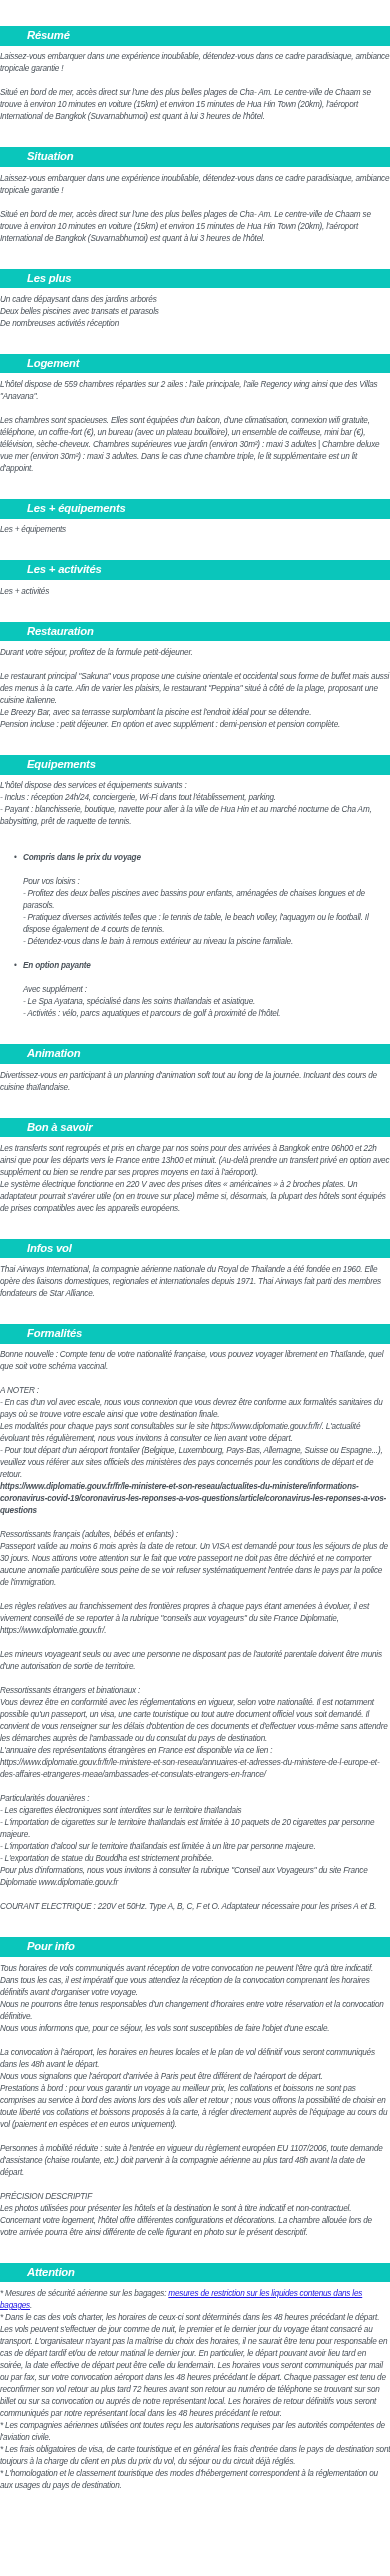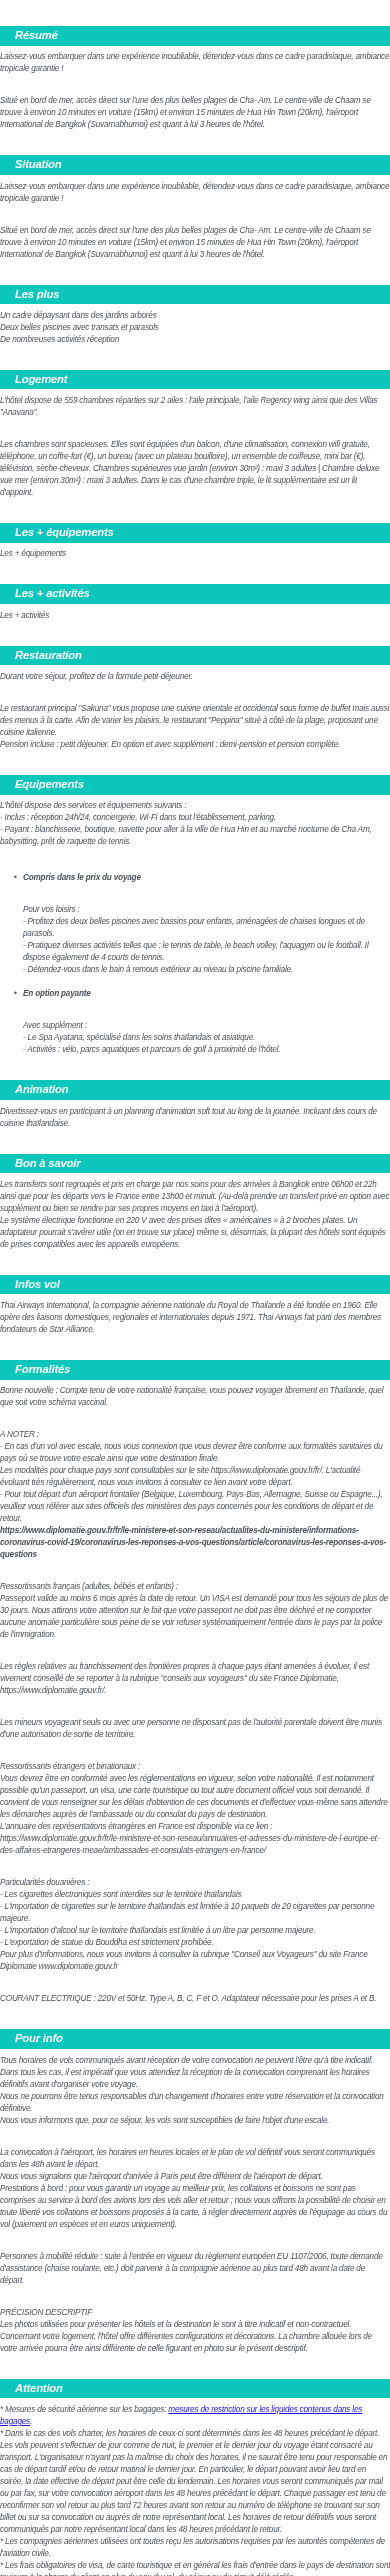--- a/index.html
+++ b/index.html
@@ -16,33 +16,33 @@
   .page { padding-top: 26px; width: 391px; }
   .sec { margin: 0; }
   .hdr {
     background: #0AC6BB;
     color: #ffffff;
     font-weight: bold;
     font-style: italic;
     font-size: 11.3px;
     height: 19.6px;
     line-height: 19.6px;
-    padding-left: 15px;
+    padding-left: 27px;
     box-sizing: border-box;
     letter-spacing: -0.2px;
     margin: 0 0 5.7px 0;
   }
   .body {
     font-size: 8.2px;
     line-height: 12px;
     letter-spacing: -0.2px;
     margin: 0 0 24px 0;
   }
   .blk { margin: 0; }
-  .gap { margin-top: 20px; }
+  .gap { margin-top: 12px; }
   .b { font-weight: bold; font-style: italic; }
   .u { }
   .url { overflow-wrap: anywhere; }
   a.lnk { color: #1C13E4; text-decoration: underline; font-style: italic; cursor: pointer; }
   ul.bullets { margin: 0; padding: 0; list-style: none; }
   ul.bullets li { position: relative; padding-left: 23px; }
   ul.bullets li + li { margin-top: 12px; }
   .dot { position: absolute; left: 14px; top: 0; font-style: normal; }
 </style>
 </head>
@@ -95,20 +95,21 @@
     <div class="body">
       <p class="blk">Les + activités</p>
     </div>
   </section>
 
   <section class="sec">
     <div class="hdr">Restauration</div>
     <div class="body">
       <p class="blk">Durant votre séjour, profitez de la formule petit-déjeuner.</p>
       <p class="blk gap">Le restaurant principal "Sakuna" vous propose une cuisine orientale et occidental sous forme de buffet mais aussi des menus à la carte. Afin de varier les plaisirs, le restaurant "Peppina" situé à côté de la plage, proposant une cuisine italienne.</p>
+      <p class="blk">Le Breezy Bar, avec sa terrasse surplombant la piscine est l'endroit idéal pour se détendre.</p>
       <p class="blk">Pension incluse : petit déjeuner. En option et avec supplément : demi-pension et pension complète.</p>
     </div>
   </section>
 
   <section class="sec">
     <div class="hdr">Equipements</div>
     <div class="body">
       <p class="blk">L'hôtel dispose des services et équipements suivants :</p>
       <div class="blk">- Inclus : réception 24h/24, conciergerie, Wi-Fi dans tout l'établissement, parking.</div>
       <div class="blk">- Payant : blanchisserie, boutique, navette pour aller à la ville de Hua Hin et au marché nocturne de Cha Am, babysitting, prêt de raquette de tennis.</div>

